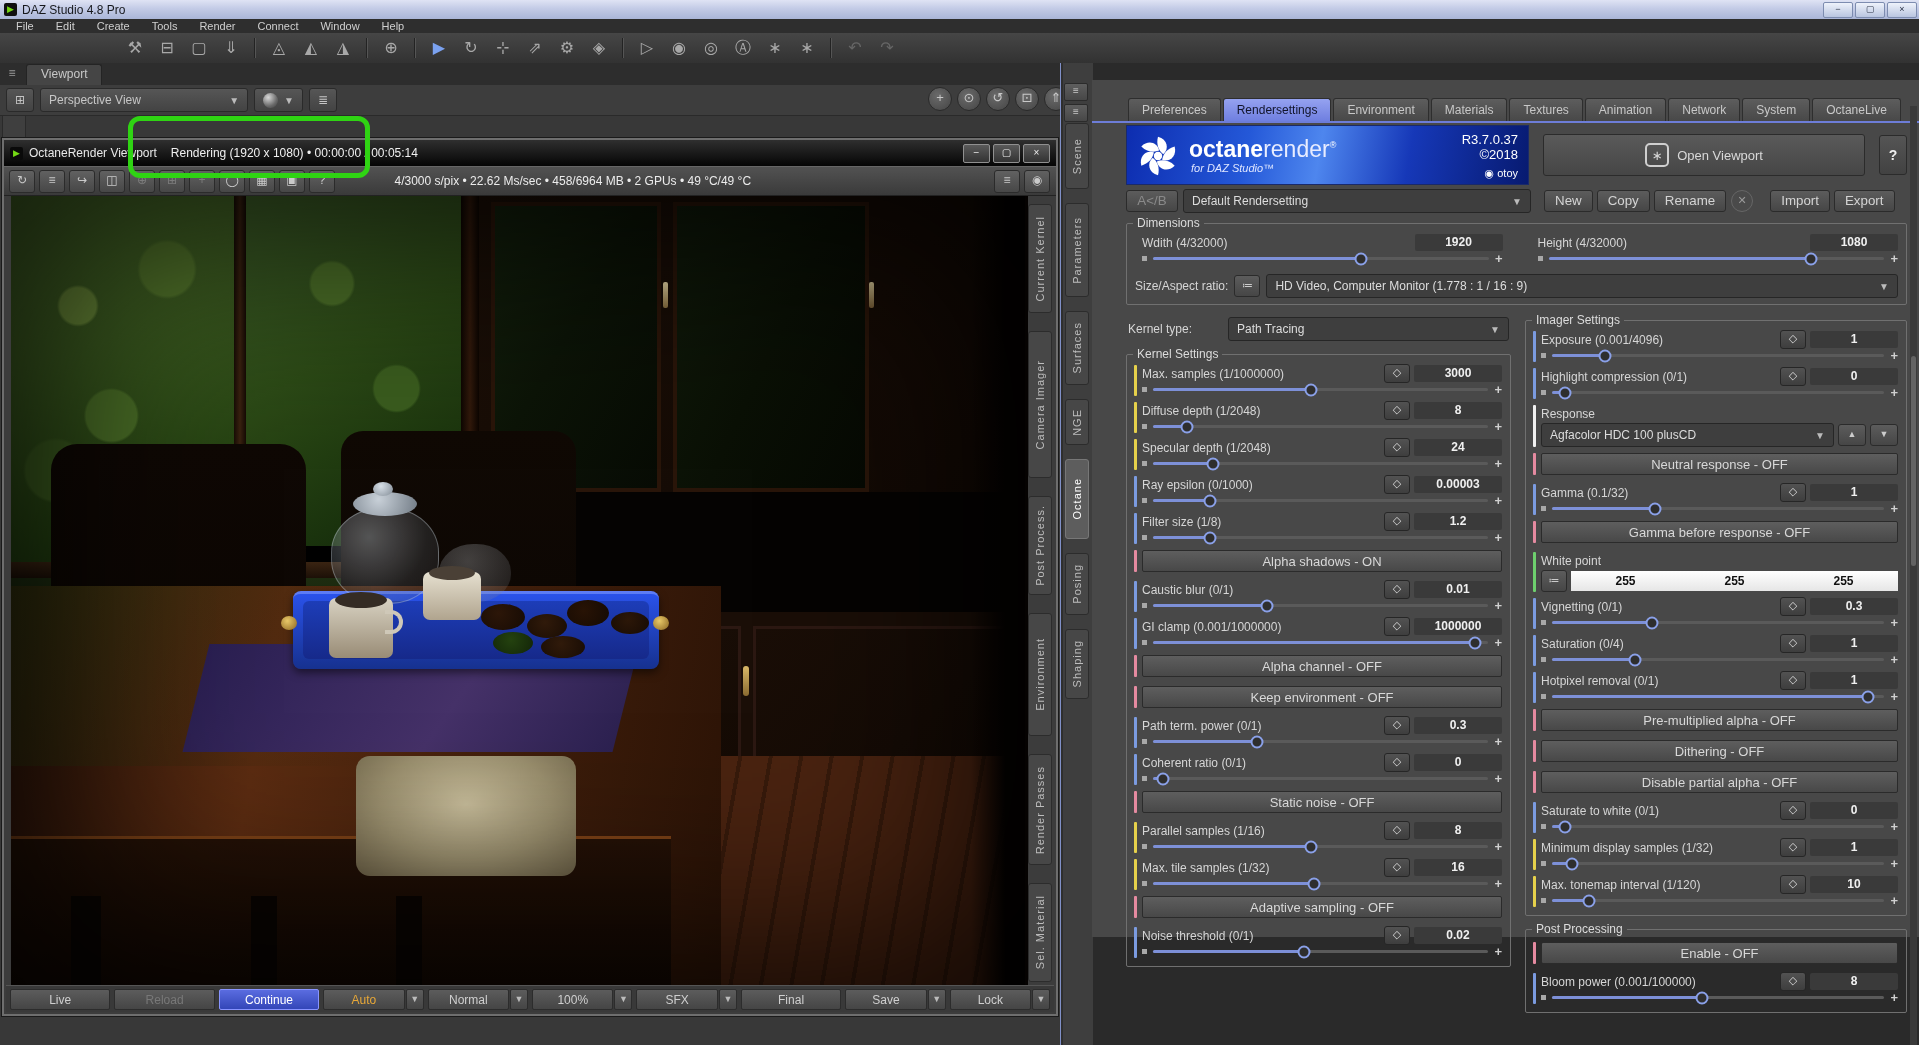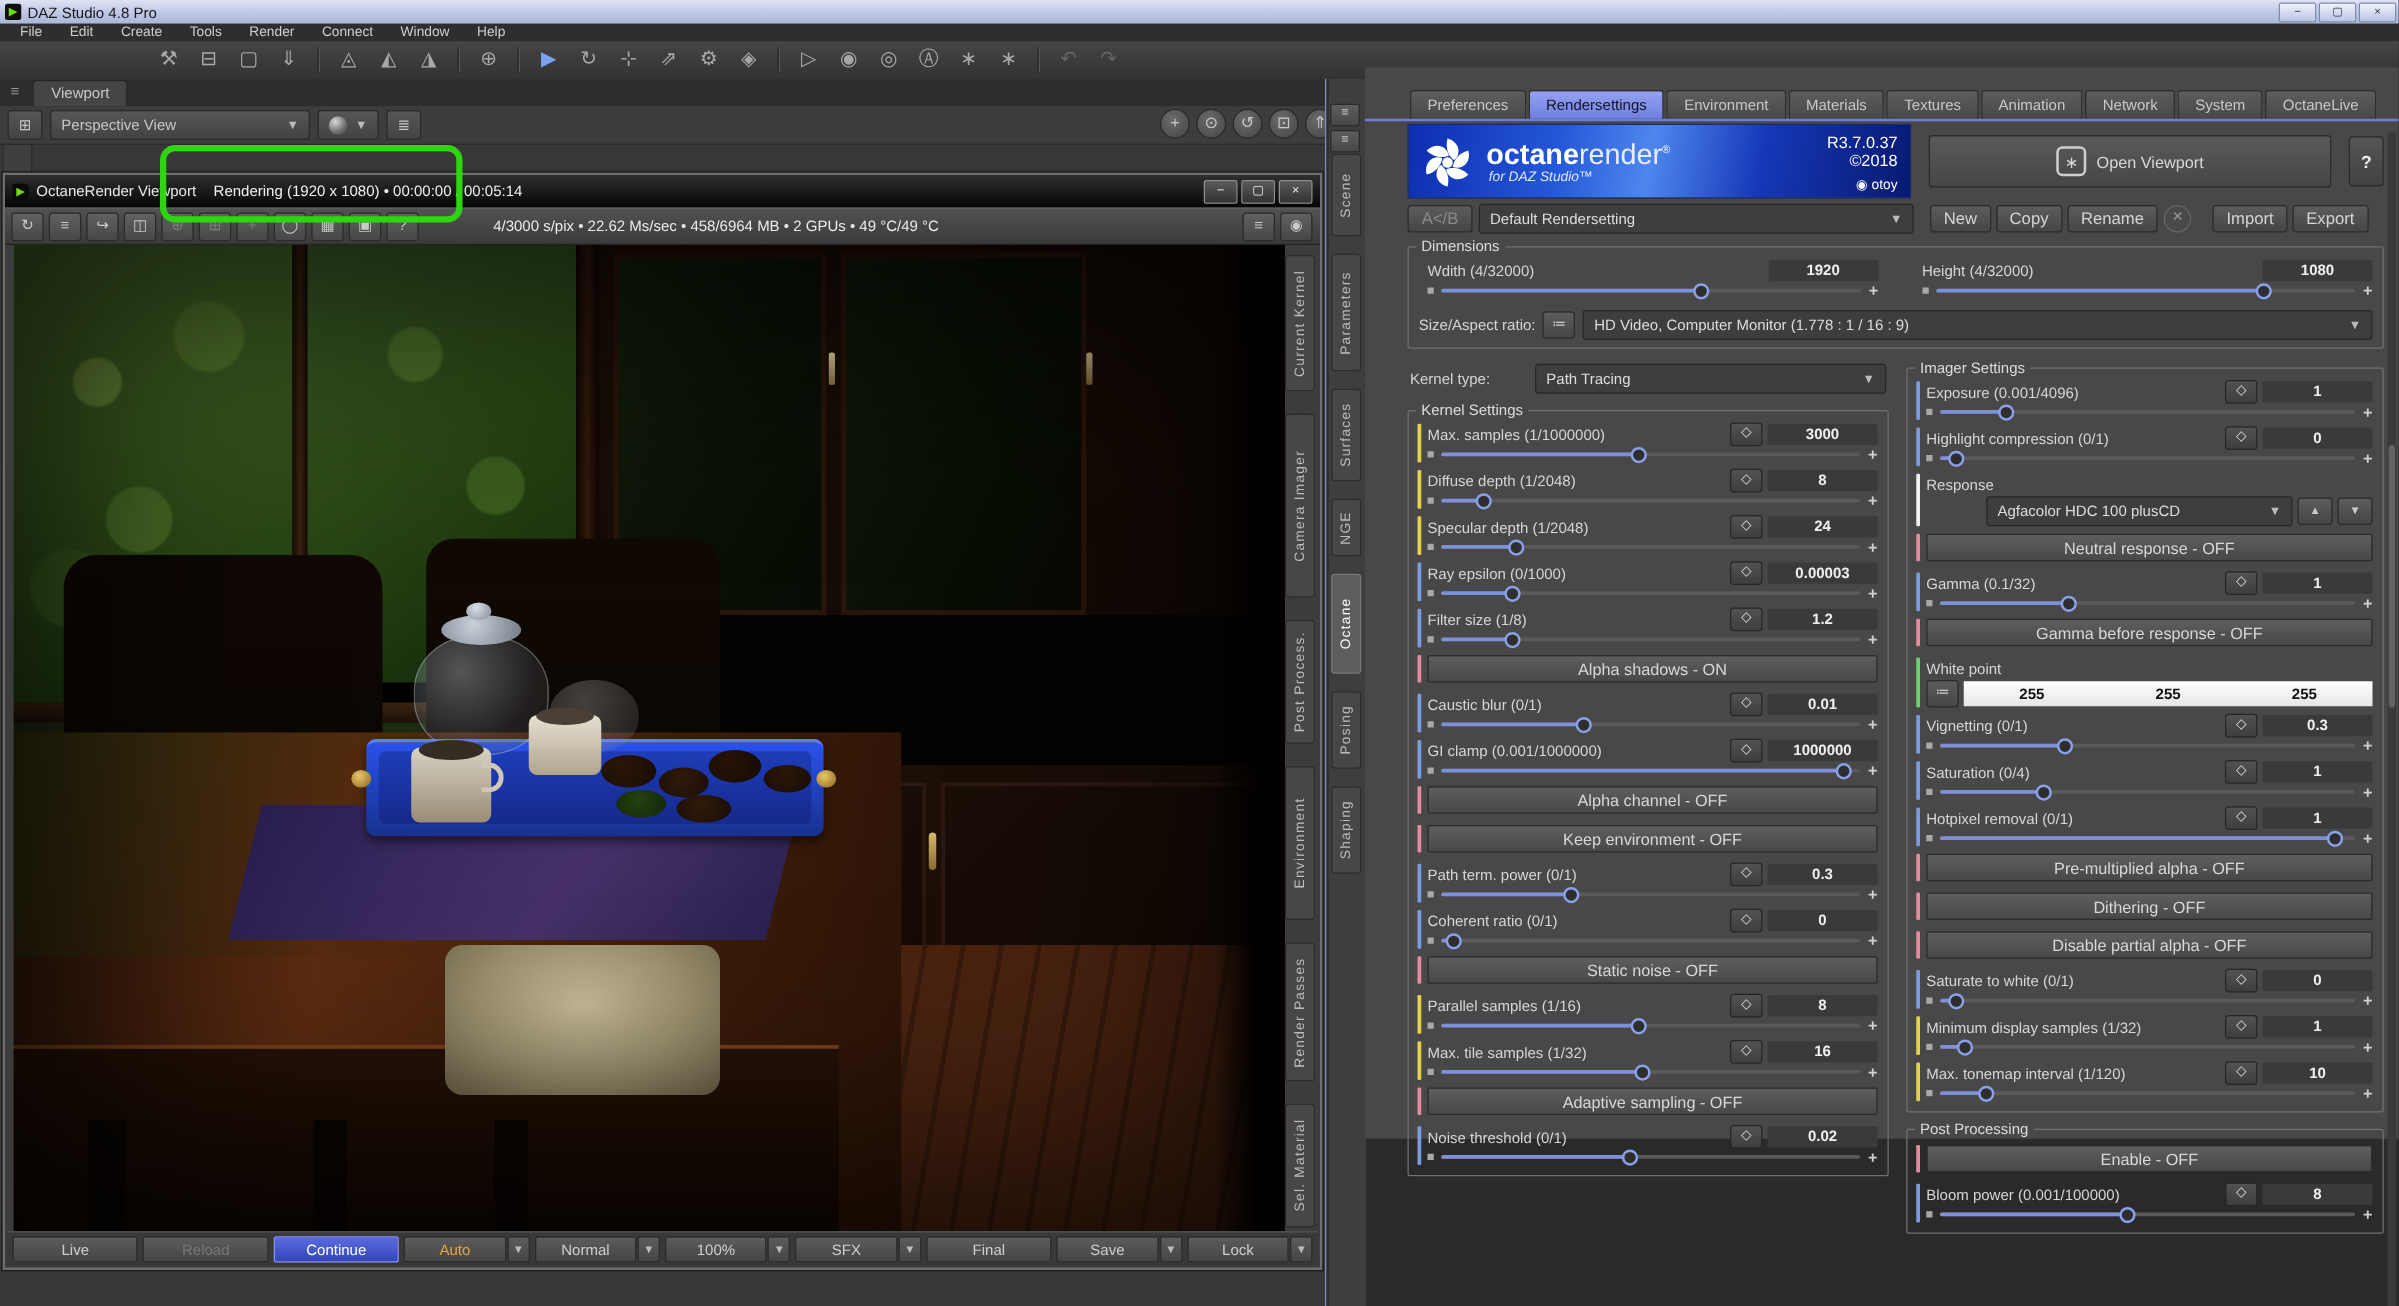--- a/index.html
+++ b/index.html
@@ -86,21 +86,21 @@
     border-radius:12px;z-index:60;pointer-events:none;}
   
   #dock-strip{left:1060px;top:63px;width:32px;height:982px;background:#3e3e3e;
     border-left:1px solid #8090c8;box-shadow:inset 2px 0 0 #2e2e2e;}
   #dock-strip-icons{position:absolute;left:3px;top:20px;display:flex;flex-direction:column;gap:3px;}
   .dsi{width:22px;height:16px;background:linear-gradient(180deg,#5e5e5e,#474747);border:1px solid #2b2b2b;
     border-radius:2px;color:#c8c8c8;font-size:10px;line-height:14px;text-align:center;}
   #dock-side-tabs{position:absolute;left:4px;top:60px;display:flex;flex-direction:column;gap:14px;}
   #dock-side-tabs .side-tab.active{background:#5d5d5d;border-color:#777;}
   #dock-side-tabs .side-tab.active .vtext{color:#fff;}
-  #dock-panel{left:1092px;top:54px;width:827px;height:857px;background:#484848;}
+  #dock-panel{left:1092px;top:80px;width:827px;height:857px;background:#484848;}
   #dock-tabs{position:absolute;left:36px;top:18px;height:23px;display:flex;gap:2px;z-index:2;}
   .dtab{background:linear-gradient(180deg,#5d5d5d,#484848);border:1px solid #2e2e2e;border-bottom:none;
     border-radius:3px 3px 0 0;padding:0 13px;line-height:22px;color:#c8c8c8;font-size:12px;}
   .dtab.active{background:linear-gradient(180deg,#95a2f0,#6f7fe0);color:#11142a;}
   #dock-topline{position:absolute;left:0;top:41px;width:827px;height:2px;background:#6d7dd8;}
   #dock-body{position:absolute;left:34px;right:12px;top:44px;bottom:0;}
   
   #banner-row{display:flex;align-items:center;height:62px;gap:14px;}
   #banner{width:406px;height:58px;position:relative;overflow:hidden;border:1px solid #1a2a6a;
     background:linear-gradient(100deg,#0d2db0 0%,#2458d8 30%,#4e86ee 48%,#1638b8 70%,#071a70 100%);}
@@ -774,21 +774,21 @@
                   </span>
                   <span class="tplus">+</span>
                 </div>
               </div>
               <div class="prow">
                 <span class="pbar bar-white"></span>
                 <div class="phead">
                   <span class="plabel">Response</span>
                 </div>
                 <div style="display: flex; gap: 4px; align-items: center;">
-                  <span class="ddrow" style="flex: 1 1 0%; margin-left: 48px;">
+                  <span class="ddrow" style="flex: 1 1 0%;">
                     <span>Agfacolor HDC 100 plusCD</span>
                     <span class="caret">▼</span>
                   </span>
                   <span class="updown">▲</span>
                   <span class="updown">▼</span>
                 </div>
               </div>
               <div class="trow"><span class="pbar bar-pink"></span><button class="tbtn">Neutral response - OFF</button></div>
               <div class="prow">
                 <span class="pbar bar-blue"></span>

